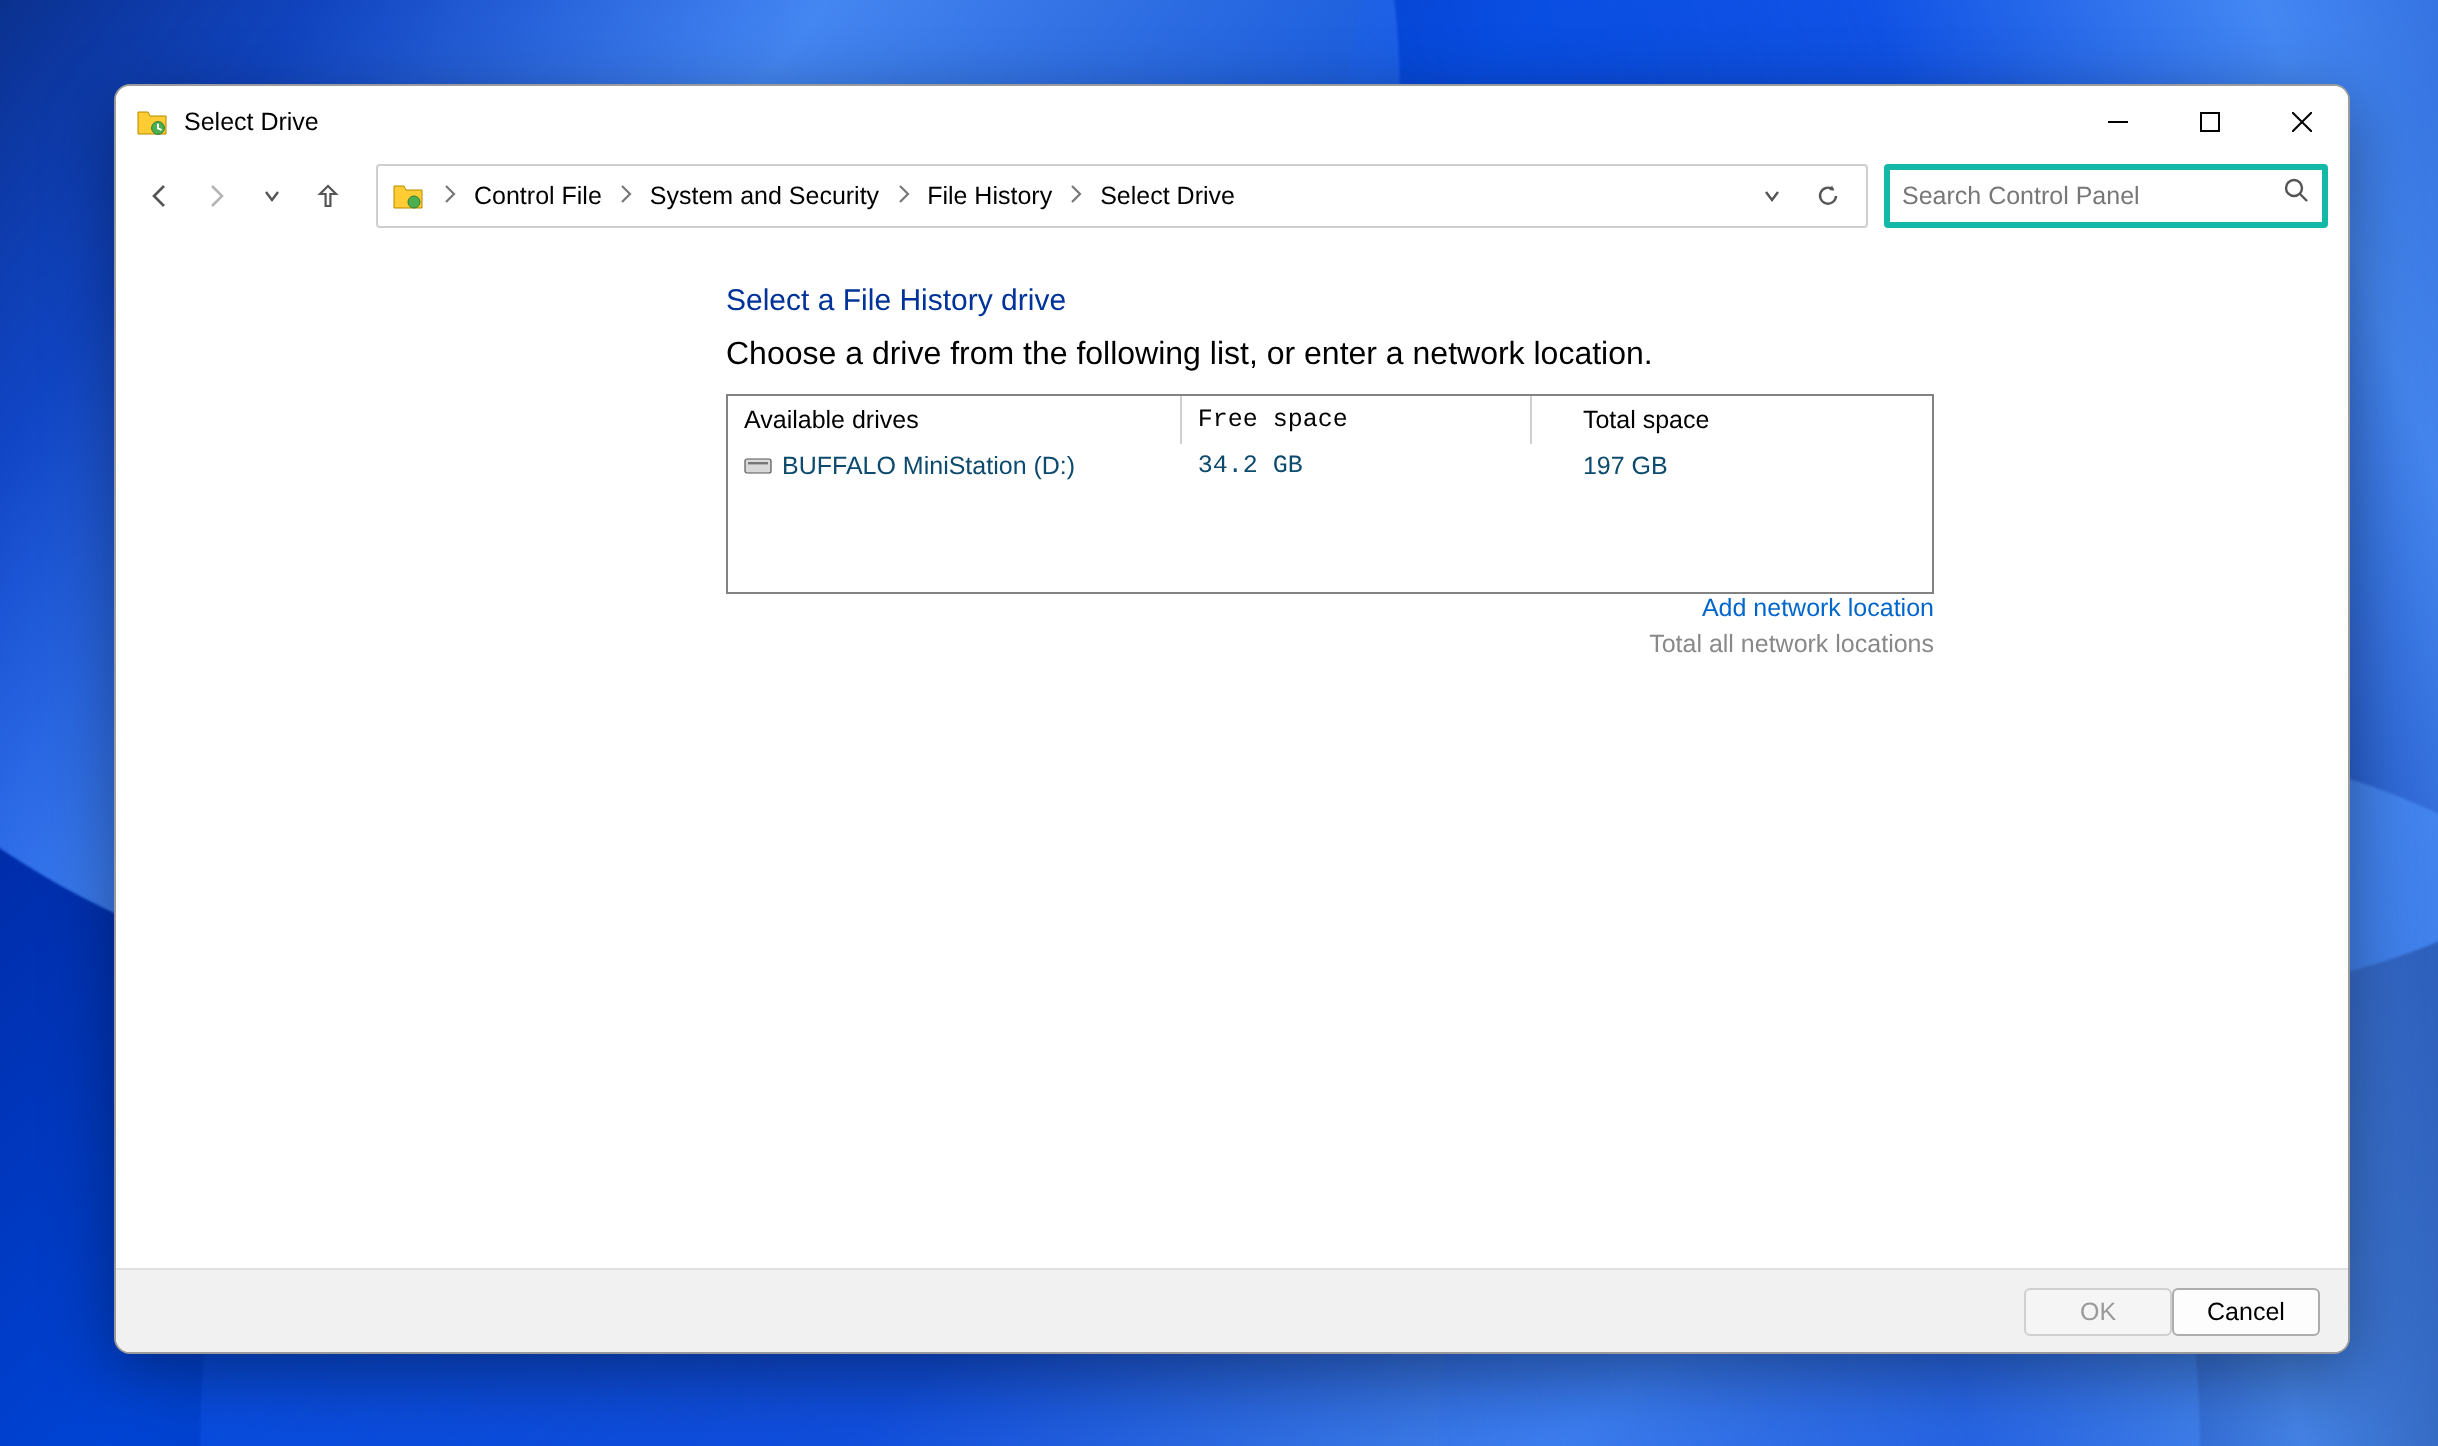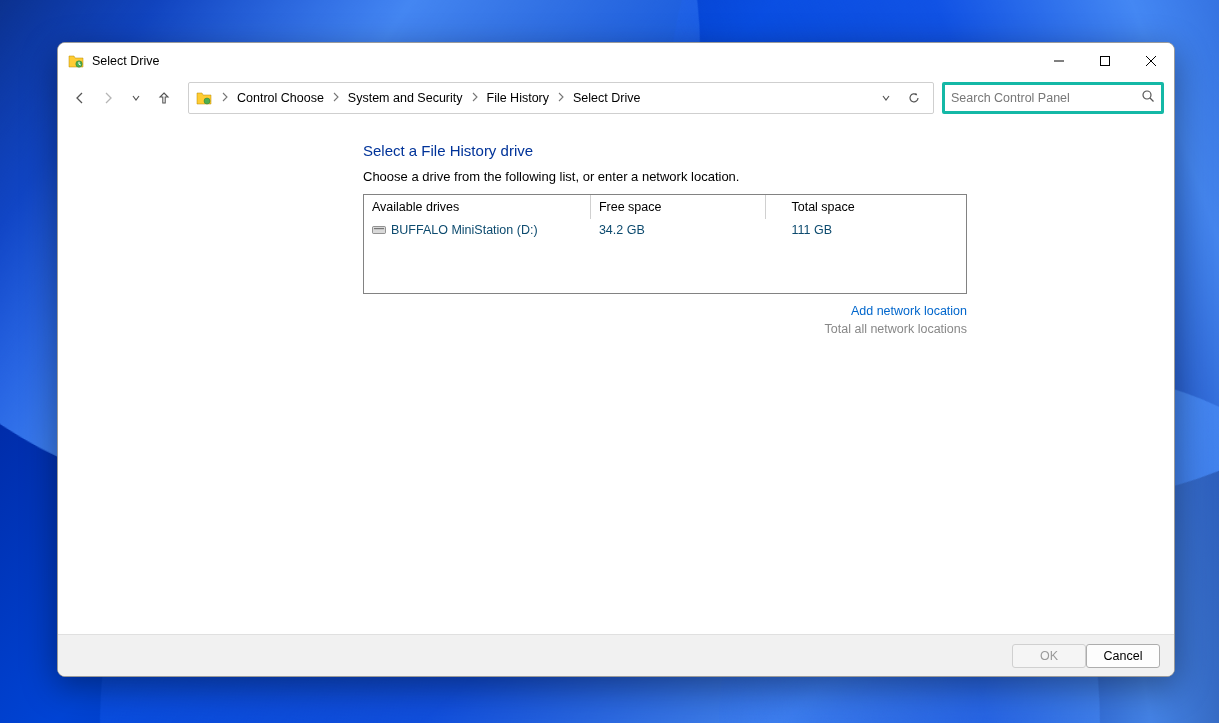--- a/index.html
+++ b/index.html
@@ -177,21 +177,21 @@
       width: 644px;
       padding-left: 40px;
     }
     .page-heading {
       font-size: 15px;
       color: #003399;
       font-weight: 400;
       margin-bottom: 10px;
     }
     .page-subtext {
-      font-size: 13px;
+      font-size: 16px;
       color: #000;
       margin-bottom: 10px;
     }
     .drive-table {
       border: 1px solid #828282;
       width: 100%;
     }
     .dt-header {
       display: flex;
       height: 24px;
@@ -201,21 +201,21 @@
       font-size: 12.5px;
       color: #000;
       padding: 0 8px;
       height: 100%;
       display: flex;
       align-items: center;
       border-right: 1px solid #d0d0d0;
     }
     .dt-col:last-child { border-right: none; }
     .c1 { width: 38.8%; }
-    .c2 { width: 30%; }
+    .c2 { width: 30%; font-family: Liberation Mono, monospace; }
     .c3 { width: 31.2%; margin-left: 17px; }
     .dt-body {
       height: 74px;
     }
     .dt-row {
       display: flex;
       height: 22px;
       align-items: center;
     }
     .dt-cell {
@@ -226,21 +226,20 @@
       align-items: center;
       gap: 5px;
     }
     .drive-icon {
       width: 14px;
       height: 8px;
       display: inline-flex;
     }
     .link-row {
       text-align: right;
-      margin-top: 10px;
     }
     .link {
       font-size: 12.5px;
       color: #0066cc;
       cursor: pointer;
       display: block;
       margin-bottom: 4px;
     }
     .link.disabled {
       color: #888;
@@ -349,21 +348,21 @@
         <svg width="16" height="16" viewBox="0 0 16 16">
           <path d="M1 3 L6 3 L7 5 L15 5 L15 14 L1 14 Z" fill="#ffcc33" stroke="#b58a00" stroke-width="0.5"></path>
           <circle cx="11" cy="11" r="3" fill="#4caf50" stroke="#2e7d32" stroke-width="0.5"></circle>
         </svg>
       </span>
       <span class="crumb-sep">
         <svg width="8" height="10" viewBox="0 0 8 10">
             <path d="M2 1 L6 5 L2 9" fill="none" stroke="currentColor" stroke-width="1.1"></path>
           </svg>
       </span>
-      <span class="crumb">Control Choose</span>
+      <span class="crumb">Control File</span>
       <span class="crumb-sep">
         <svg width="8" height="10" viewBox="0 0 8 10">
             <path d="M2 1 L6 5 L2 9" fill="none" stroke="currentColor" stroke-width="1.1"></path>
           </svg>
       </span>
       <span class="crumb">System and Security</span>
       <span class="crumb-sep">
         <svg width="8" height="10" viewBox="0 0 8 10">
             <path d="M2 1 L6 5 L2 9" fill="none" stroke="currentColor" stroke-width="1.1"></path>
           </svg>
@@ -416,21 +415,21 @@
             <div class="dt-cell c1">
               <span class="drive-icon">
                 <svg width="14" height="8" viewBox="0 0 14 8">
                     <rect x="0.5" y="0.5" width="13" height="7" rx="1" fill="#d9d9d9" stroke="#555" stroke-width="0.6"></rect>
                     <rect x="2" y="2" width="10" height="1.2" fill="#777"></rect>
                   </svg>
               </span>
               <span>BUFFALO MiniStation (D:)</span>
             </div>
             <div class="dt-cell c2">34.2 GB</div>
-            <div class="dt-cell c3">111 GB</div>
+            <div class="dt-cell c3">197 GB</div>
           </div>
         </div>
       </div>
 
       <div class="link-row">
         <span class="link">Add network location</span>
         <span class="link disabled">Total all network locations</span>
       </div>
     </div>
   </div>

